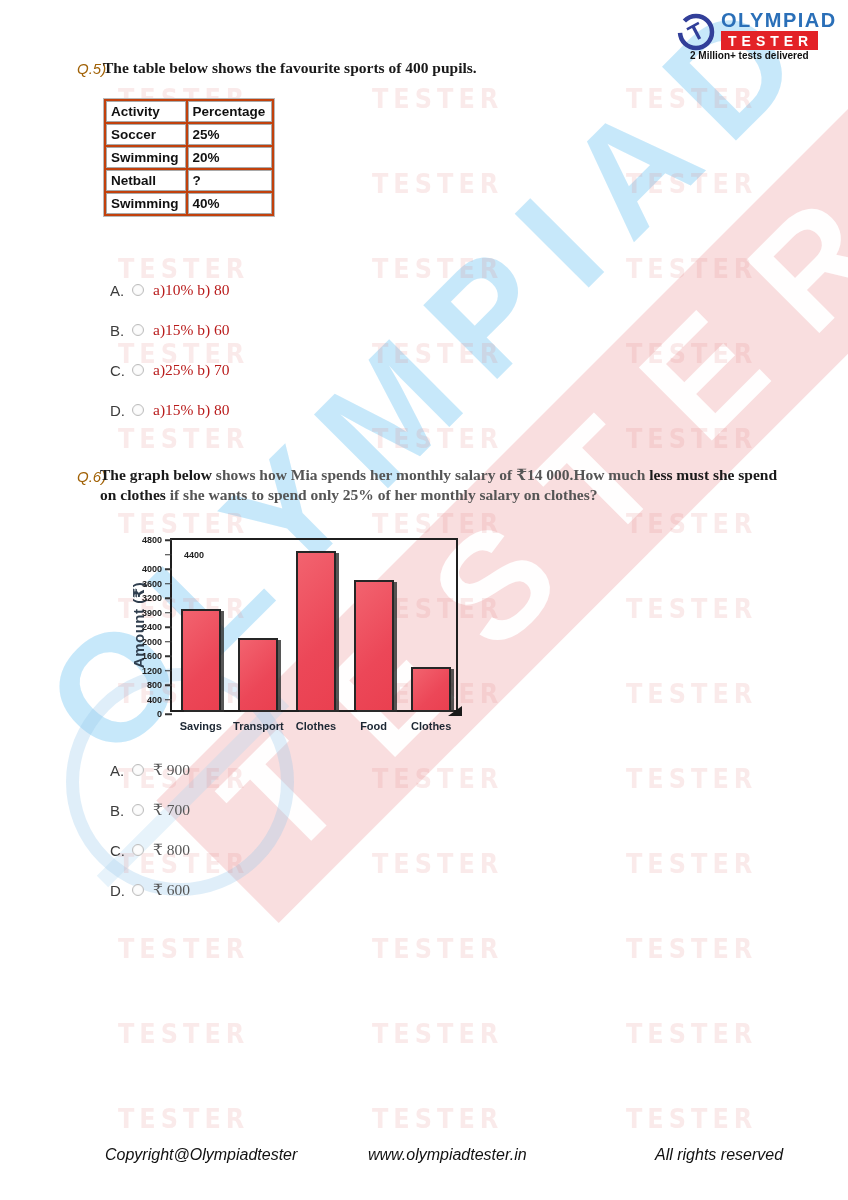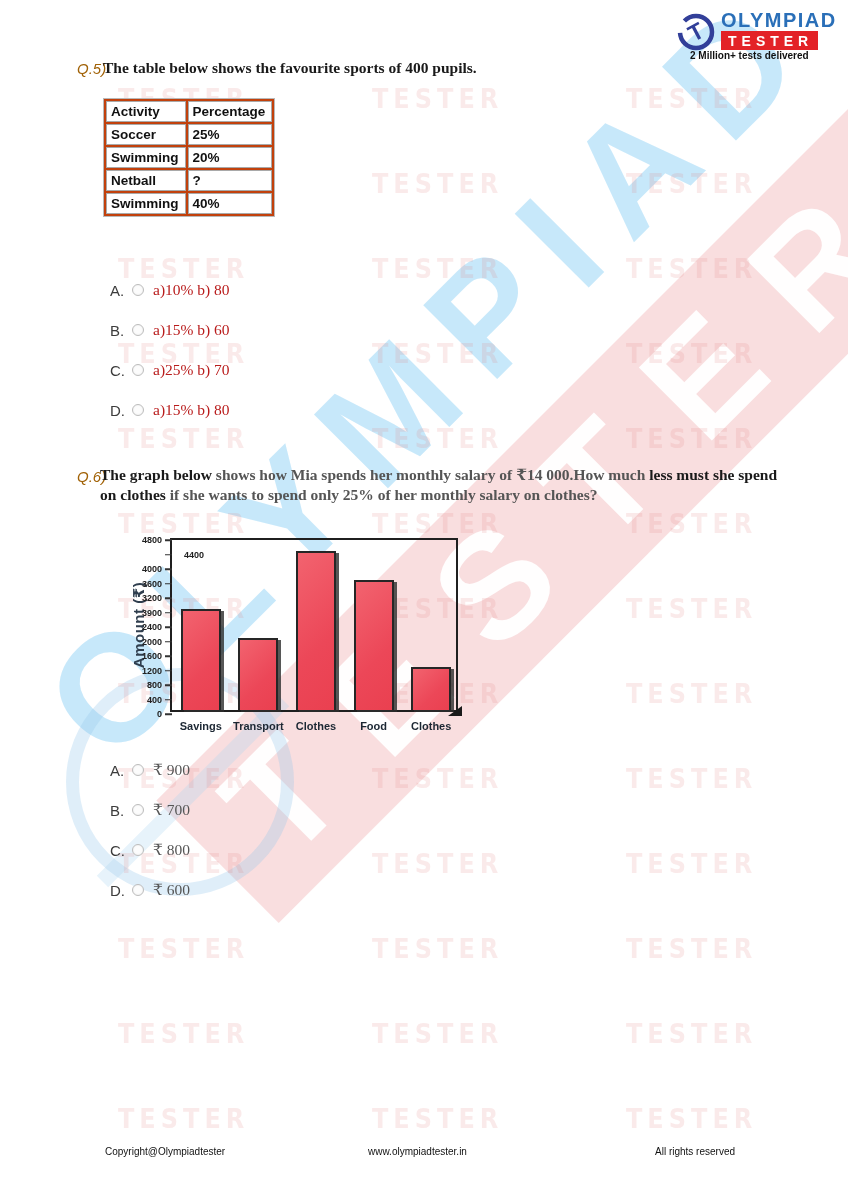--- a/index.html
+++ b/index.html
@@ -70,21 +70,21 @@
            font:bold 9px "Liberation Sans",sans-serif; color:#222; }
   .ydash { position:absolute; left:-7px; width:7px; height:1.5px; background:#333; transform:translateY(-50%); }
   .bar { position:absolute; bottom:0; width:40px;
          background:linear-gradient(135deg,#f2636f 0%,#ec4758 60%,#ea4050 100%);
          border:2.5px solid #262626; border-bottom:none;
          box-shadow:3px 2px 0 rgba(45,45,45,0.8); }
   .xtick { position:absolute; bottom:-22px; transform:translateX(-50%); white-space:nowrap;
            font:bold 11px "Liberation Sans",sans-serif; color:#1c2733; }
 
   
-  .footer-item { position:absolute; top:1146px; font-size:10px; color:#111; }
+  .footer-item { position:absolute; top:1146px; font-size:16px; color:#111;font-style:italic; }
 </style>
 </head>
 <body>
 
 <div id="page">
 
   <div id="wm-layer">
     <div class="wm-big">
       <div class="wm-olympiad">OLYMPIAD</div>
       <div class="wm-tester">TESTER</div>

